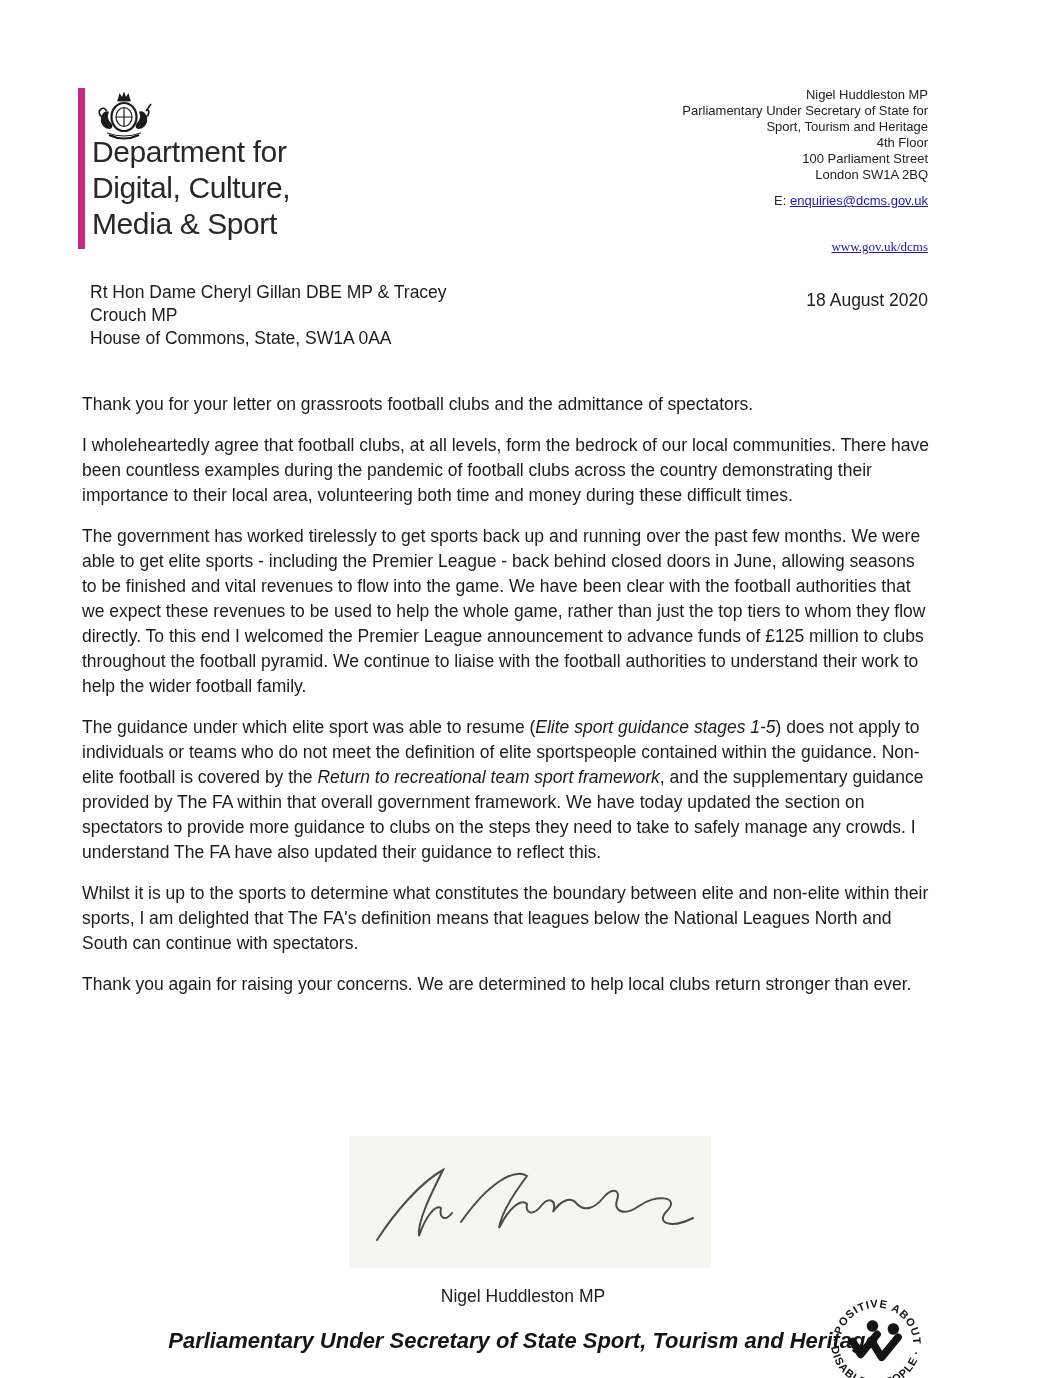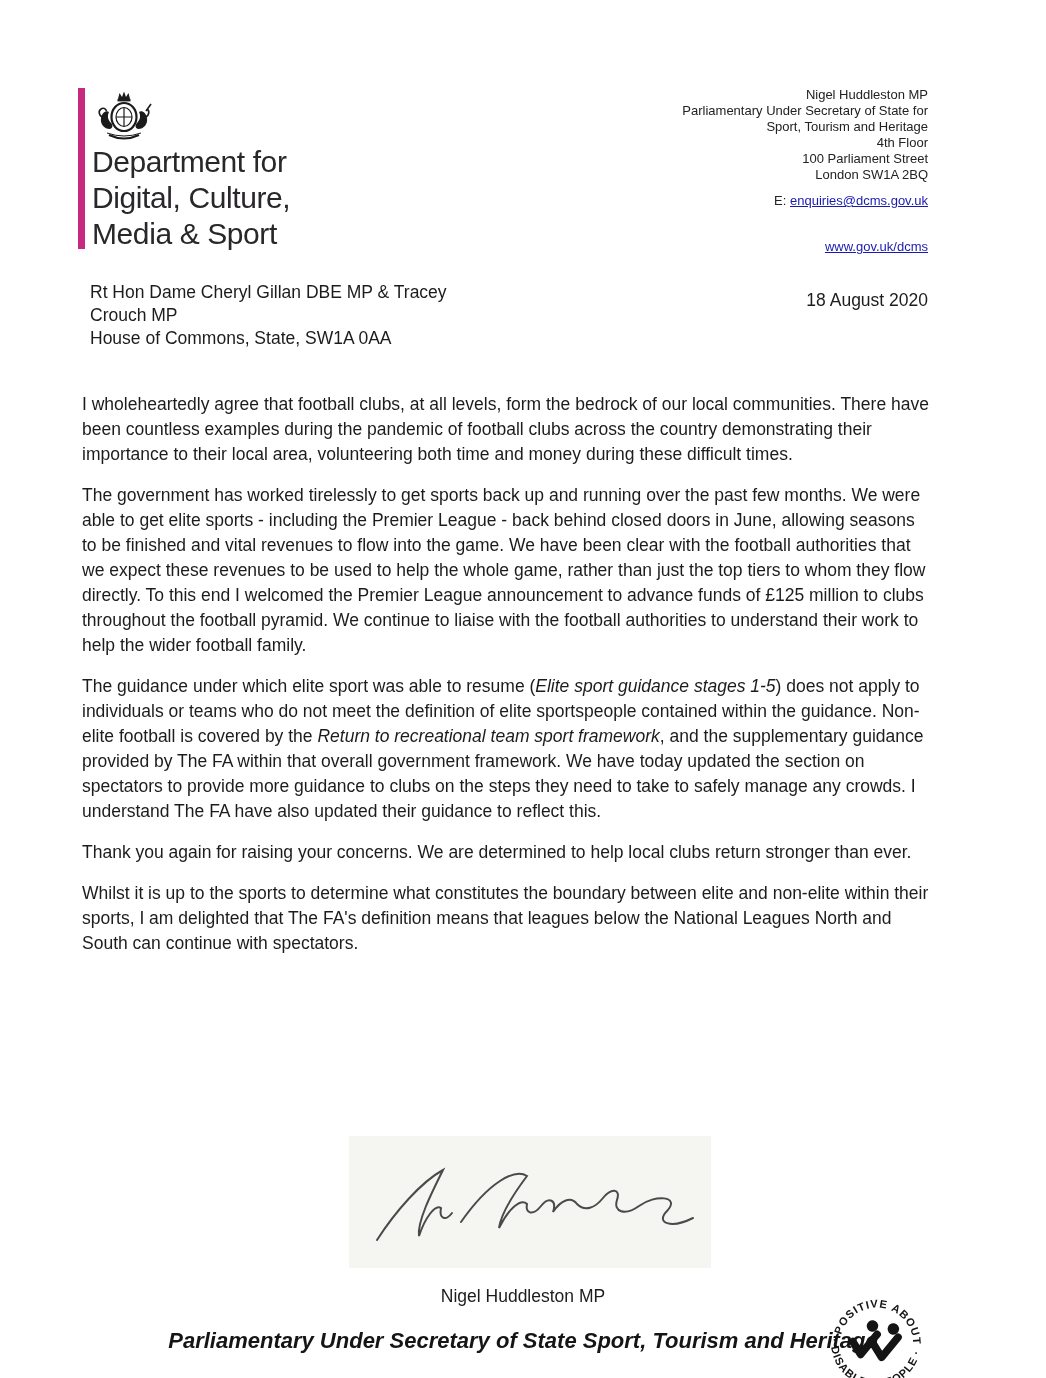--- a/index.html
+++ b/index.html
@@ -9,31 +9,31 @@
     background:#ffffff;
     font-family:"Liberation Sans",sans-serif;
     color:#1f1f1f;
     overflow:hidden;
     margin:0 auto;
   }
   
   .brand-bar{position:absolute;left:78px;top:88px;width:7px;height:161px;}
   .crest{position:absolute;left:93px;top:89px;width:62px;height:60px;}
   .brand-text{
-    position:absolute;left:92px;top:144px;
+    position:absolute;left:92px;top:134px;
     font-size:30px;line-height:36px;letter-spacing:-0.4px;
     color:#29272a;
   }
   
   .contact{
     position:absolute;top:87px;right:118px;
     text-align:right;font-size:13px;line-height:16px;color:#222;
   }
   .contact .gap-sm{margin-top:10px;}
-  .contact .gap-lg{margin-top:30px;}
+  .contact .gap-lg{margin-top:30px;font-family:Liberation Serif, serif;}
   a.doc-link{color:#1a1aae;text-decoration:underline;cursor:pointer;}
   
   .recipient{
     position:absolute;left:90px;top:281px;
     font-size:17.5px;line-height:23px;color:#1c1c1c;
   }
   .date{position:absolute;right:118px;top:290px;font-size:17.5px;color:#1c1c1c;}
   
   .body-text{
     position:absolute;left:82px;top:392px;width:848px;
@@ -103,27 +103,28 @@
   </div>
 
   <div class="recipient">
     <div>Rt Hon Dame Cheryl Gillan DBE MP &amp; Tracey</div>
     <div>Crouch MP</div>
     <div>House of Commons, State, SW1A 0AA</div>
   </div>
   <div class="date">18 August 2020</div>
 
   <div class="body-text">
+    <p>Thank you for your letter on grassroots football clubs and the admittance of spectators.</p>
     <p>I wholeheartedly agree that football clubs, at all levels, form the bedrock of our local communities. There have been countless examples during the pandemic of football clubs across the country demonstrating their importance to their local area, volunteering both time and money during these difficult times.</p>
     <p>The government has worked tirelessly to get sports back up and running over the past few months.  We were able to get elite sports - including the Premier League - back behind closed doors in June, allowing seasons to be finished and vital revenues to flow into the game.  We have been clear with the football authorities that we expect these revenues to be used to help the whole game, rather than just the top tiers to whom they flow directly.  To this end I welcomed the Premier League announcement to advance funds of £125 million to clubs throughout the football pyramid. We continue to liaise with the football authorities to understand their work to help the wider football family.</p>
     <p>
       <span>The guidance under which elite sport was able to resume (</span><em>Elite sport guidance stages 1-5</em><span>) does not apply to individuals or teams who do not meet the definition of elite sportspeople contained within the guidance.  Non-elite football is covered by the </span><em>Return to recreational team sport framework</em><span>, and the supplementary guidance provided by The FA within that overall government framework.  We have today updated the section on spectators to provide more guidance to clubs on the steps they need to take to safely manage any crowds. I understand The FA have also updated their guidance to reflect this.</span>
     </p>
+    <p>Whilst it is up to the sports to determine what constitutes the boundary between elite and non-elite within their sports, I am delighted that The FA's definition means that leagues below the National Leagues North and South can continue with spectators.</p>
     <p>Thank you again for raising your concerns. We are determined to help local clubs return stronger than ever.</p>
-    <p>Whilst it is up to the sports to determine what constitutes the boundary between elite and non-elite within their sports, I am delighted that The FA's definition means that leagues below the National Leagues North and South can continue with spectators.</p>
   </div>
 
   <div class="sig-image">
     <svg viewBox="0 0 362 132" width="362" height="132" fill="none" stroke="#4a4a4a" stroke-width="2" stroke-linecap="round">
       <path d="M28,104 C46,76 72,46 94,34 C82,58 68,86 70,100 C76,82 86,68 92,72 C90,82 96,86 103,77"></path>
       <path d="M112,86 C140,46 166,32 178,40 C166,56 152,78 150,92 C160,72 172,62 178,68 C176,78 184,80 192,70 C200,60 208,64 204,76 C212,64 222,60 228,68 C236,76 246,72 254,62 C262,52 272,52 268,64 C264,76 276,80 290,70 C306,58 332,60 318,75 C306,87 322,93 344,82"></path>
     </svg>
   </div>
 
   <div class="sig-block">

